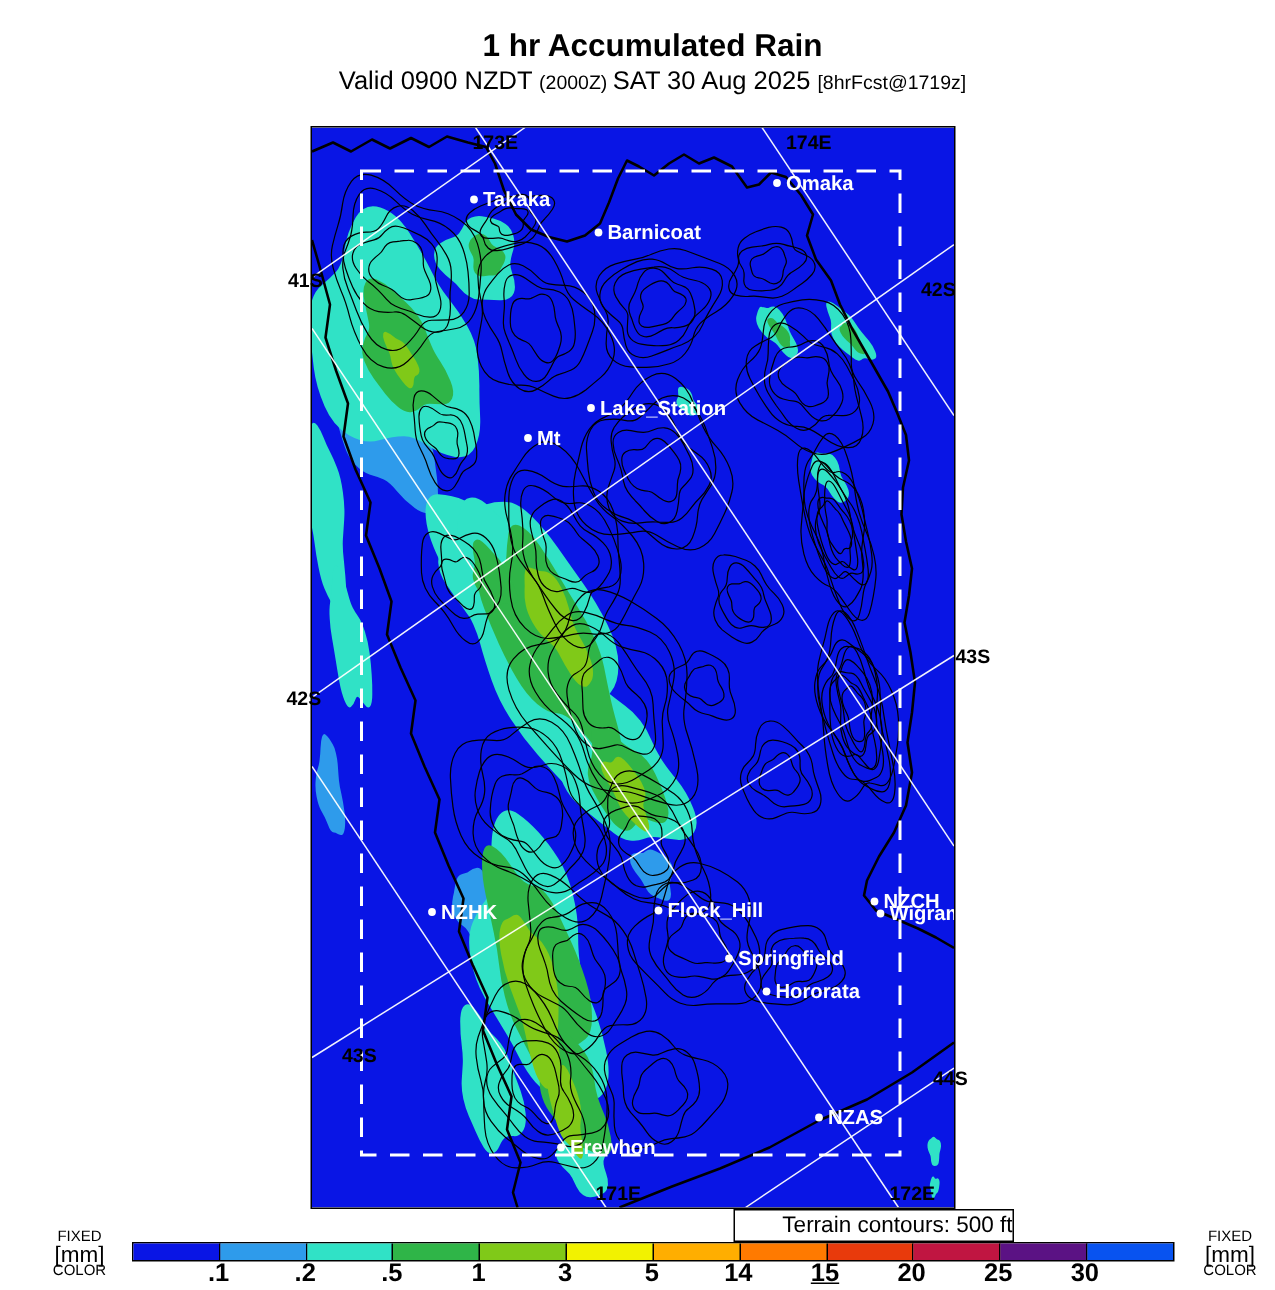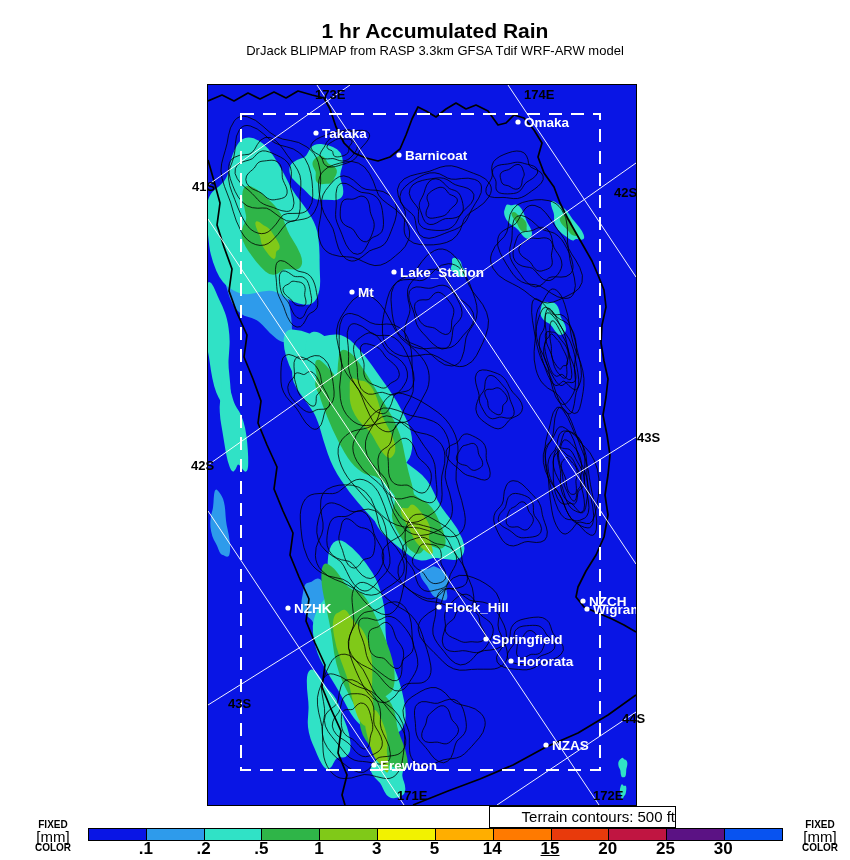--- a/index.html
+++ b/index.html
@@ -14,31 +14,31 @@
   #mapsvg{display:block;}
   .gridlab{position:absolute;font-size:13px;font-weight:bold;color:#000;white-space:nowrap;z-index:5;}
   .terrbox{position:absolute;left:489px;top:806px;width:161px;height:20px;border:1px solid #000;
            background:#fff;color:#000;font-size:15px;line-height:20px;text-align:right;z-index:6;padding-left:24px;}
   #cbar{position:absolute;left:88px;top:828px;width:693px;height:11px;border:1px solid #000;
         display:flex;box-sizing:content-box;}
   #cbar .seg{flex:1 1 0;border-right:1px solid #000;}
   #cbar .seg:last-child{border-right:none;}
   .cblab{position:absolute;top:839px;font-size:17px;font-weight:bold;color:#000;transform:translateX(-50%);}
   .units{position:absolute;width:60px;text-align:center;color:#000;}
-  .units .u1,.units .u3{font-size:10px;font-weight:bold;line-height:10px;letter-spacing:0px;}
+  .units .u1,.units .u3{font-size:10px;font-weight:normal;line-height:10px;letter-spacing:0px;}
   .units .u2{font-size:15px;line-height:13px;}
   #units-left{left:23px;top:820px;}
   #units-right{left:790px;top:820px;}
 </style>
 </head>
 <body>
 
 <div class="hdr">
   <div class="t1">1 hr Accumulated Rain</div>
-  <div class="t3">DrJack BLIPMAP from RASP 3.3km GFSA Tdif WRF-ARW model</div>
+  <div class="t2"><span>Valid 0900 NZDT </span><span class="sm">(2000Z) </span><span>SAT 30 Aug 2025 </span><span class="sm">[8hrFcst@1719z]</span></div>
 </div>
 
 <div id="mapbox">
   <svg id="mapsvg" width="428" height="720" viewBox="0 0 428 720">
       <defs>
         <clipPath id="mapclip">
           <rect x="0" y="0" width="428" height="720"></rect>
         </clipPath>
       </defs>
       <g clip-path="url(#mapclip)">

